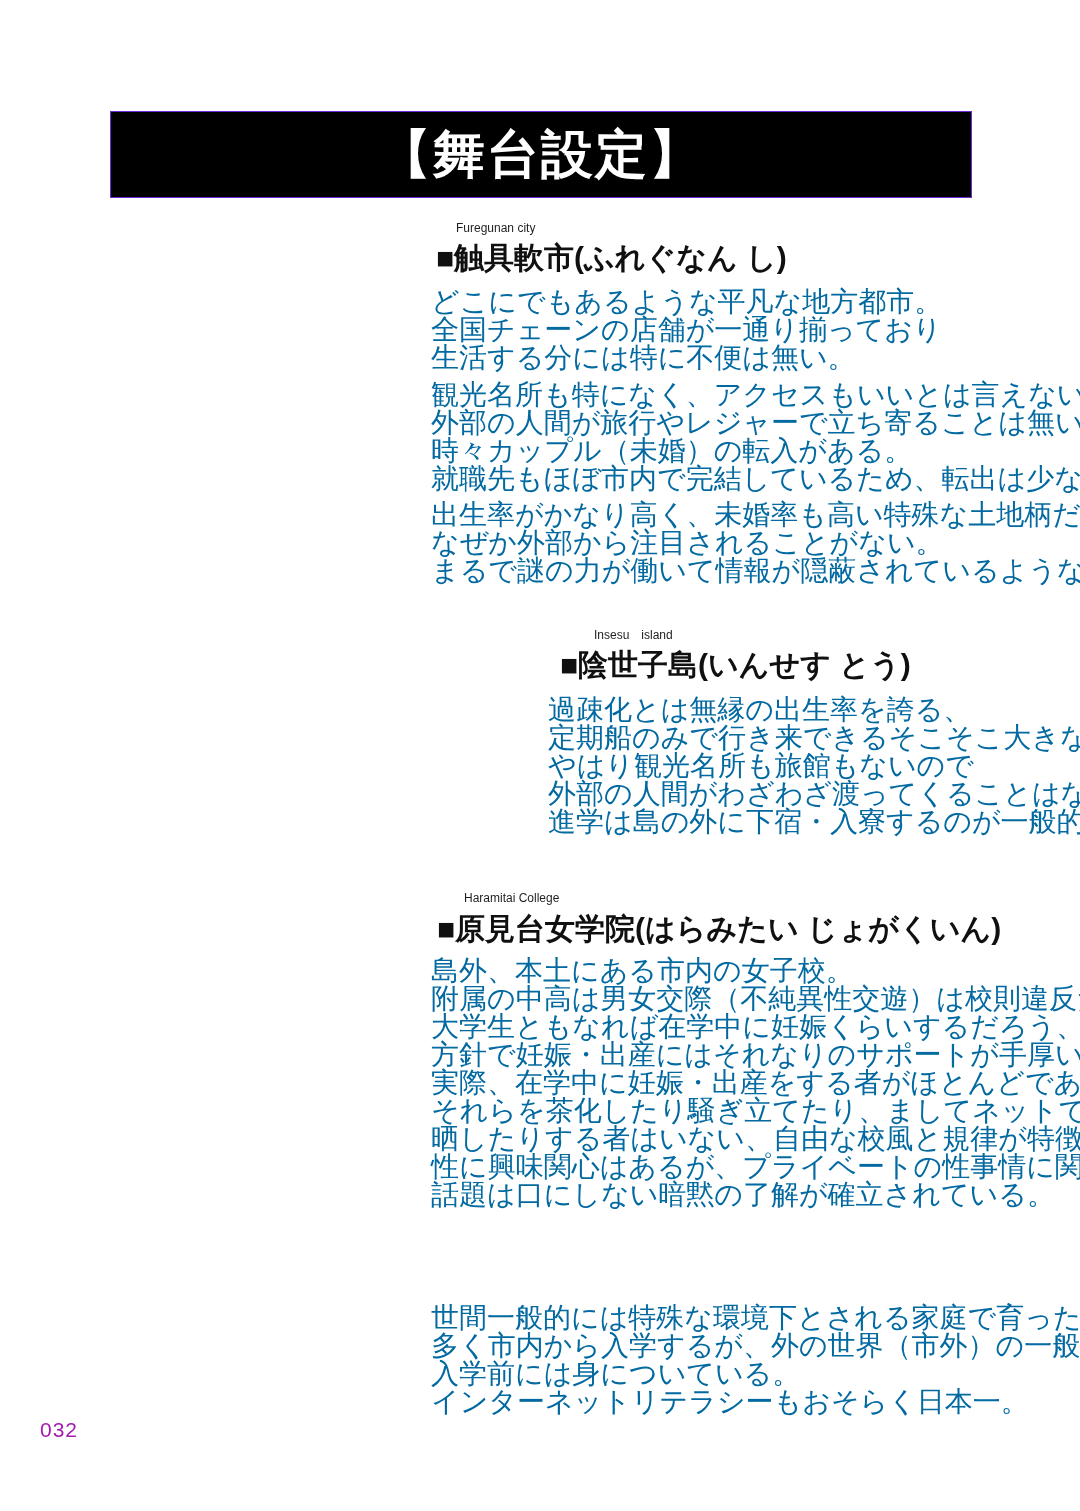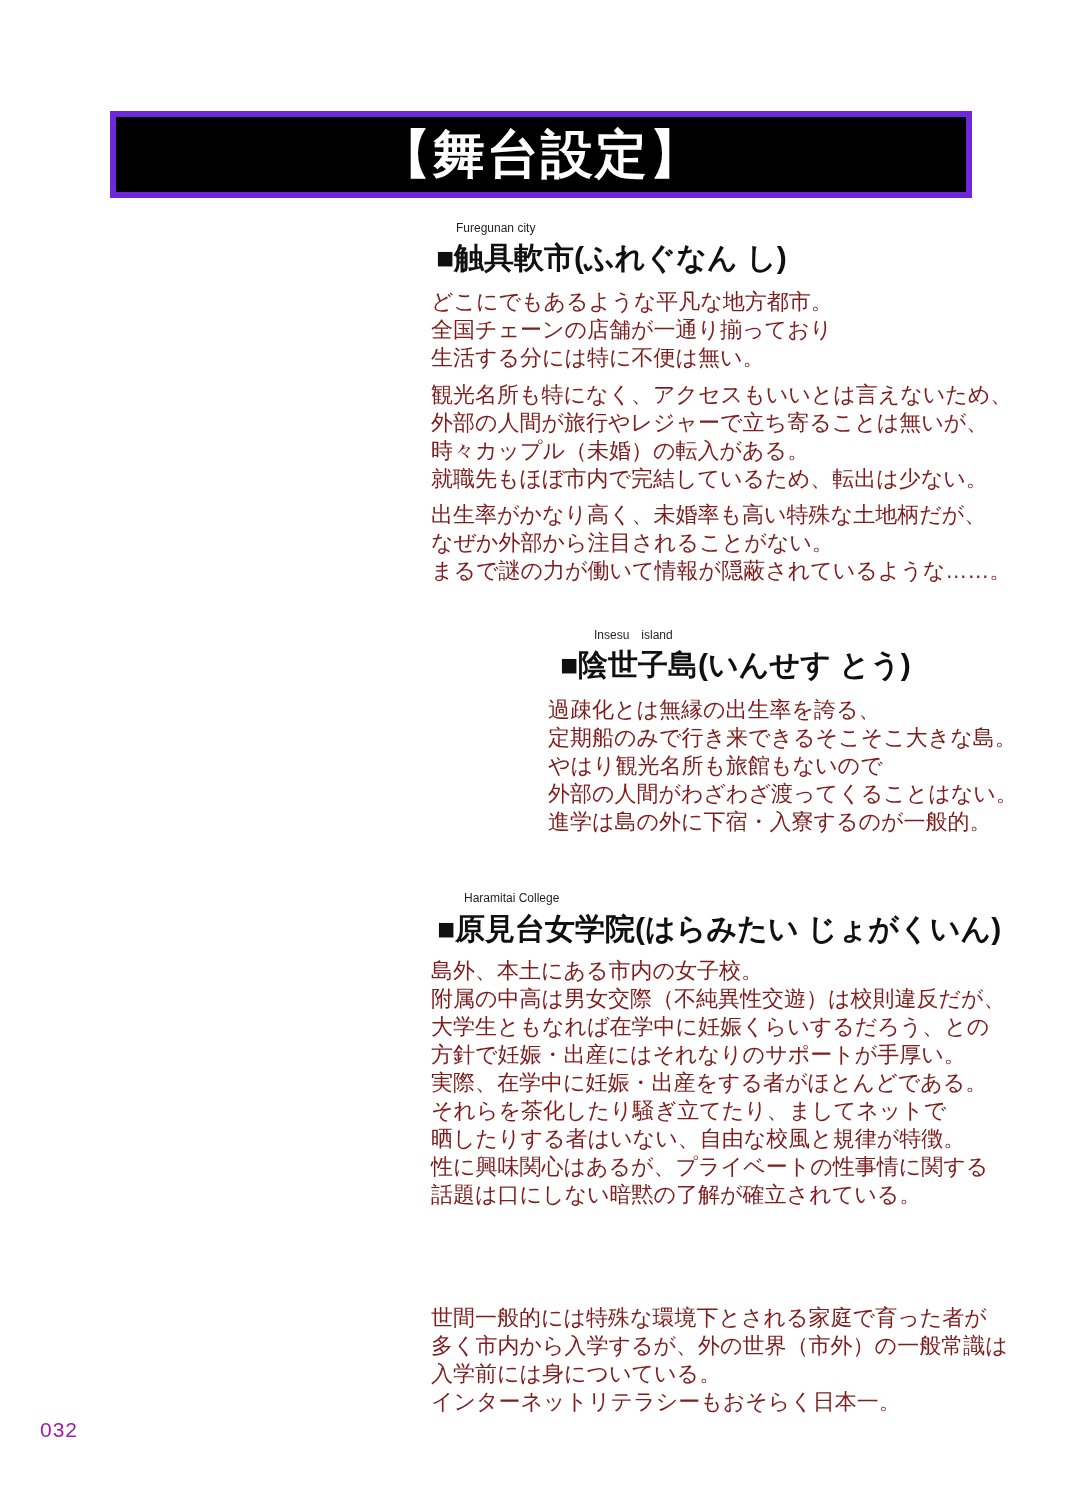--- a/index.html
+++ b/index.html
@@ -16,21 +16,21 @@
     font-family: "Liberation Sans", "DejaVu Sans", sans-serif;
     color: #1a1a1a;
   }
   .banner {
     position: absolute;
     left: 110px;
     top: 111px;
     width: 862px;
     height: 87px;
     background: #000000;
-    border: 6px solid #6d28d9;
+    border: 1px solid #6d28d9;
     box-sizing: border-box;
     display: flex;
     align-items: center;
     justify-content: center;
   }
   .banner-title {
     color: #ffffff;
     font-size: 52px;
     font-weight: bold;
     letter-spacing: 2px;
@@ -45,23 +45,23 @@
   }
   .heading {
     position: absolute;
     font-size: 30px;
     font-weight: bold;
     color: #101010;
     white-space: pre;
   }
   .para {
     position: absolute;
-    font-size: 22px;
+    font-size: 28px;
     line-height: 28px;
-    color: #7f1d1d;
+    color: #0369a1;
     white-space: pre;
   }
   .pageno {
     position: absolute;
     left: 40px;
     top: 1418px;
     font-size: 21px;
     letter-spacing: 1px;
     color: #a21caf;
   }

